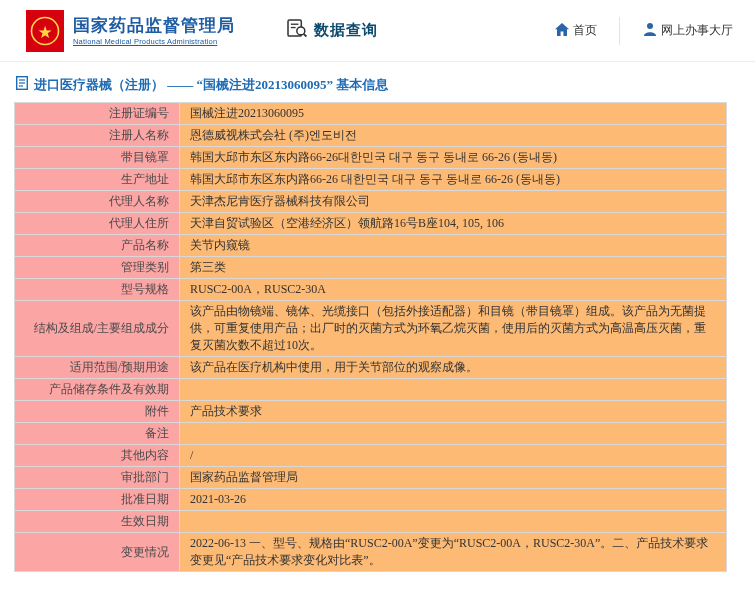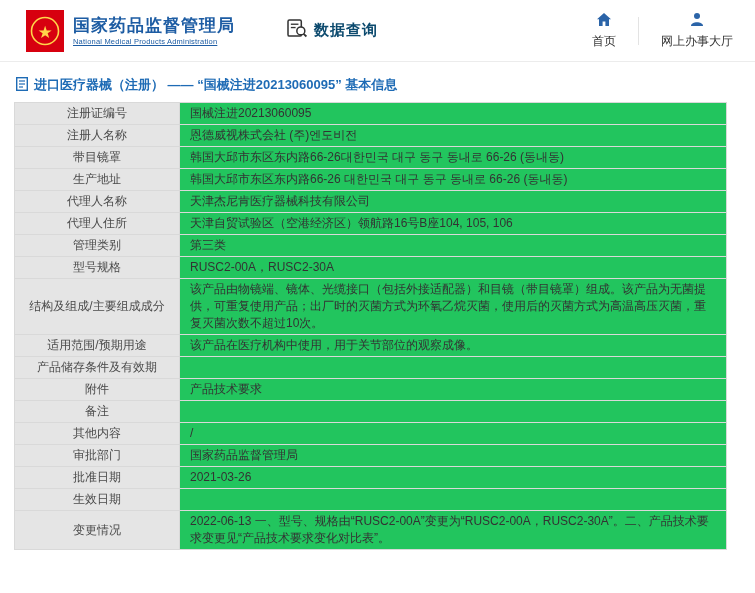--- a/index.html
+++ b/index.html
@@ -12,36 +12,36 @@
     height: 62px; padding: 0 22px 0 26px;
     background: #ffffff; border-bottom: 1px solid #ececec;
   }
   .logo { display: flex; align-items: center; gap: 9px; cursor: pointer; }
   .emblem { width: 38px; height: 42px; flex: 0 0 auto; }
   .logo-cn { font-size: 17px; font-weight: bold; color: #1d5ca3; letter-spacing: 1px; line-height: 1.25; }
   .logo-en { font-size: 7.5px; color: #1d5ca3; letter-spacing: 0.2px; text-decoration: underline; }
   .module { display: flex; align-items: center; gap: 6px; margin-left: 52px; cursor: pointer; }
   .module-label { font-size: 15px; font-weight: bold; color: #0c4a6e; letter-spacing: 1px; }
   .top-nav { margin-left: auto; display: flex; align-items: center; }
-  .nav-item { display: flex; flex-direction: column; align-items: center; gap: 3px;
+  .nav-item { display: flex; flex-direction: row; align-items: center; gap: 3px;
               font-size: 12px; color: #333; text-decoration: none; cursor: pointer; }
   .nav-divider { width: 1px; height: 28px; background: #e3e3e3; margin: 0 22px; }
 
   
-  .content { padding: 12px 28px 0 14px; }
+  .content { padding: 12px 28px 0 14px; font-family: Liberation Serif, serif; }
   .page-title { display: flex; align-items: center; gap: 6px;
                 color: #1e6bb5; font-size: 13px; font-weight: bold; margin: 2px 0 8px 2px; }
 
   
   .detail-table { width: 100%; border-collapse: collapse; table-layout: fixed; }
   .detail-table td { border: 1px solid #d9d9d9; padding: 2px 10px;
                      font-size: 12px; line-height: 17px; height: 21px; vertical-align: middle;
                      word-break: break-all; }
-  .cell-label { text-align: center; background: #e5e5e5; color: #4a4a4a; }
-  .cell-value { background: #22c55e; color: #333; }
+  .cell-label { text-align: right; background: #fca5a5; color: #4a4a4a; }
+  .cell-value { background: #fdba74; color: #333; }
 </style>
 </head>
 <body>
 
 <header class="site-header">
   <div class="logo">
     <span class="emblem">
       <svg width="38" height="42" viewBox="0 0 38 42">
         <rect width="38" height="42" fill="#d7000f"></rect>
         <circle cx="19" cy="21" r="13.5" fill="none" stroke="#ffd54a" stroke-width="1.6"></circle>
@@ -126,20 +126,24 @@
         </tr>
         <tr>
           <td class="cell-label">代理人名称</td>
           <td class="cell-value">天津杰尼肯医疗器械科技有限公司</td>
         </tr>
         <tr>
           <td class="cell-label">代理人住所</td>
           <td class="cell-value">天津自贸试验区（空港经济区）领航路16号B座104, 105, 106</td>
         </tr>
         <tr>
+          <td class="cell-label">产品名称</td>
+          <td class="cell-value">关节内窥镜</td>
+        </tr>
+        <tr>
           <td class="cell-label">管理类别</td>
           <td class="cell-value">第三类</td>
         </tr>
         <tr>
           <td class="cell-label">型号规格</td>
           <td class="cell-value">RUSC2-00A，RUSC2-30A</td>
         </tr>
         <tr>
           <td class="cell-label">结构及组成/主要组成成分</td>
           <td class="cell-value">该产品由物镜端、镜体、光缆接口（包括外接适配器）和目镜（带目镜罩）组成。该产品为无菌提供，可重复使用产品；出厂时的灭菌方式为环氧乙烷灭菌，使用后的灭菌方式为高温高压灭菌，重复灭菌次数不超过10次。</td>

